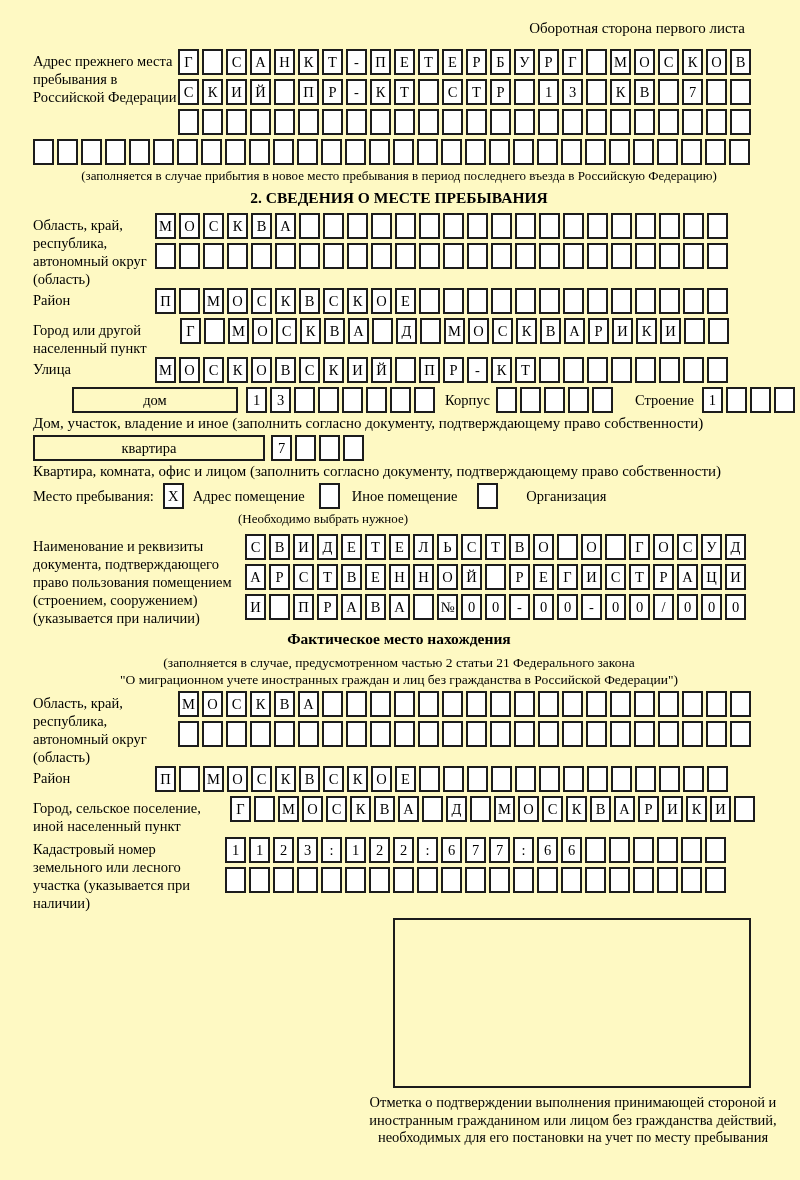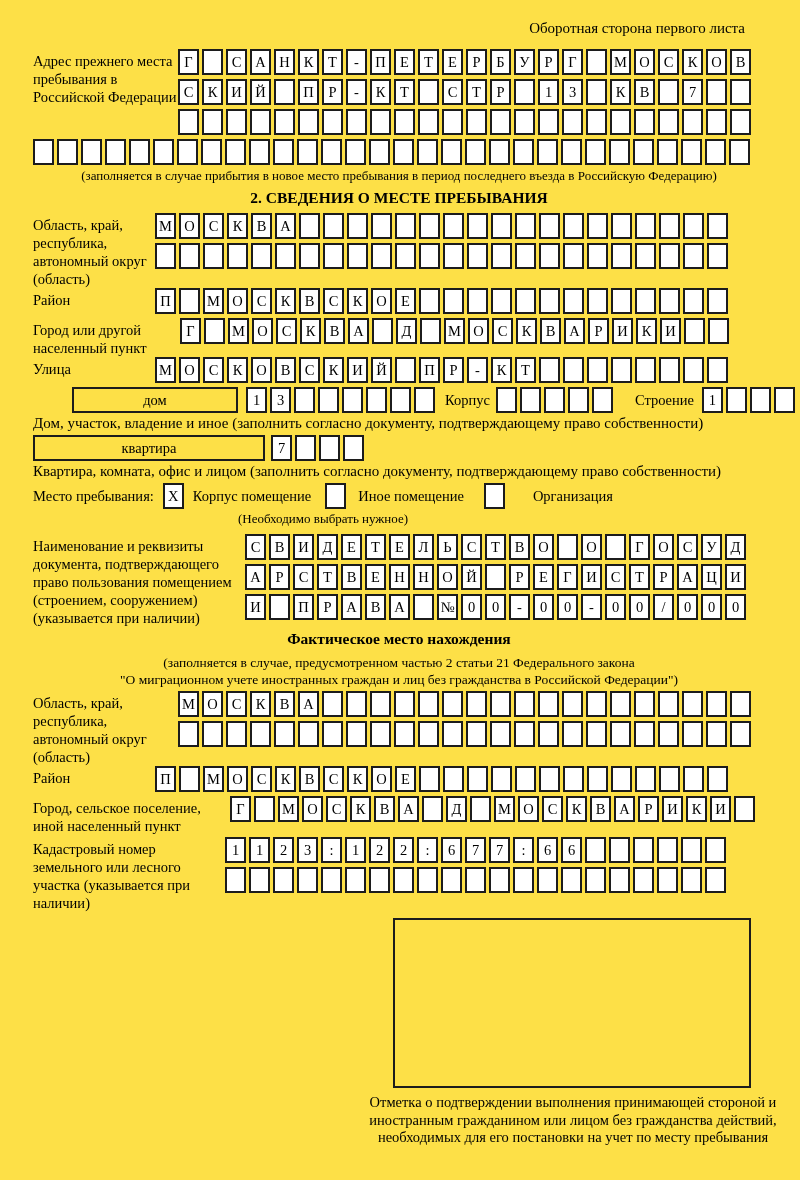--- a/index.html
+++ b/index.html
@@ -1,18 +1,18 @@
 <!DOCTYPE html>
 <html><head>
 <meta charset="utf-8">
 <style>
   html,body{margin:0;padding:0;background:#fff;}
   .page{
     width:800px;height:1180px;box-sizing:border-box;position:relative;
-    padding:20px 35px 0 33px;overflow:hidden;background:#fde047;color:#000;
+    padding:20px 35px 0 33px;overflow:hidden;background:#fef9c3;color:#000;
     font-family:"Liberation Serif","DejaVu Serif",serif;
   }
   .corner-note{text-align:right;font-size:15px;margin-bottom:12px;padding-right:20px;}
   .frow{display:flex;align-items:flex-start;}
   .flabel{flex:none;font-size:14.5px;line-height:18px;padding-top:3px;}
   .w145{width:145px;} .w122{width:122px;} .w147{width:147px;} .w212{width:212px;}
   .w197{width:197px;} .w192{width:192px;}
   .cellcol{display:flex;flex-direction:column;gap:4px;}
   .cells{display:flex;gap:3px;}
   .cell{
@@ -358,21 +358,21 @@
         <span class="cell"></span>
         <span class="cell"></span>
         <span class="cell"></span>
       </div>
   </div>
   <div class="small-note mb2">Квартира, комната, офис и лицом (заполнить согласно документу, подтверждающему право собственности)</div>
 
   <div class="mp-row">
     <span class="mp-label">Место пребывания:</span>
     <span class="cell" style="margin-right:9px;">X</span>
-    <span class="opt-label" style="margin-right:14px;">Корпус помещение</span>
+    <span class="opt-label" style="margin-right:14px;">Адрес помещение</span>
     <span class="cell" style="margin-right:12px;"></span>
     <span class="opt-label" style="margin-right:20px;">Иное помещение</span>
     <span class="cell" style="margin-right:28px;"></span>
     <span class="opt-label">Организация</span>
   </div>
   <div class="mp-note">(Необходимо выбрать нужное)</div>
 
   <div class="frow mb3">
     <div class="flabel w212">Наименование и реквизиты документа, подтверждающего право пользования помещением (строением, сооружением) (указывается при наличии)</div>
     <div class="cellcol">

